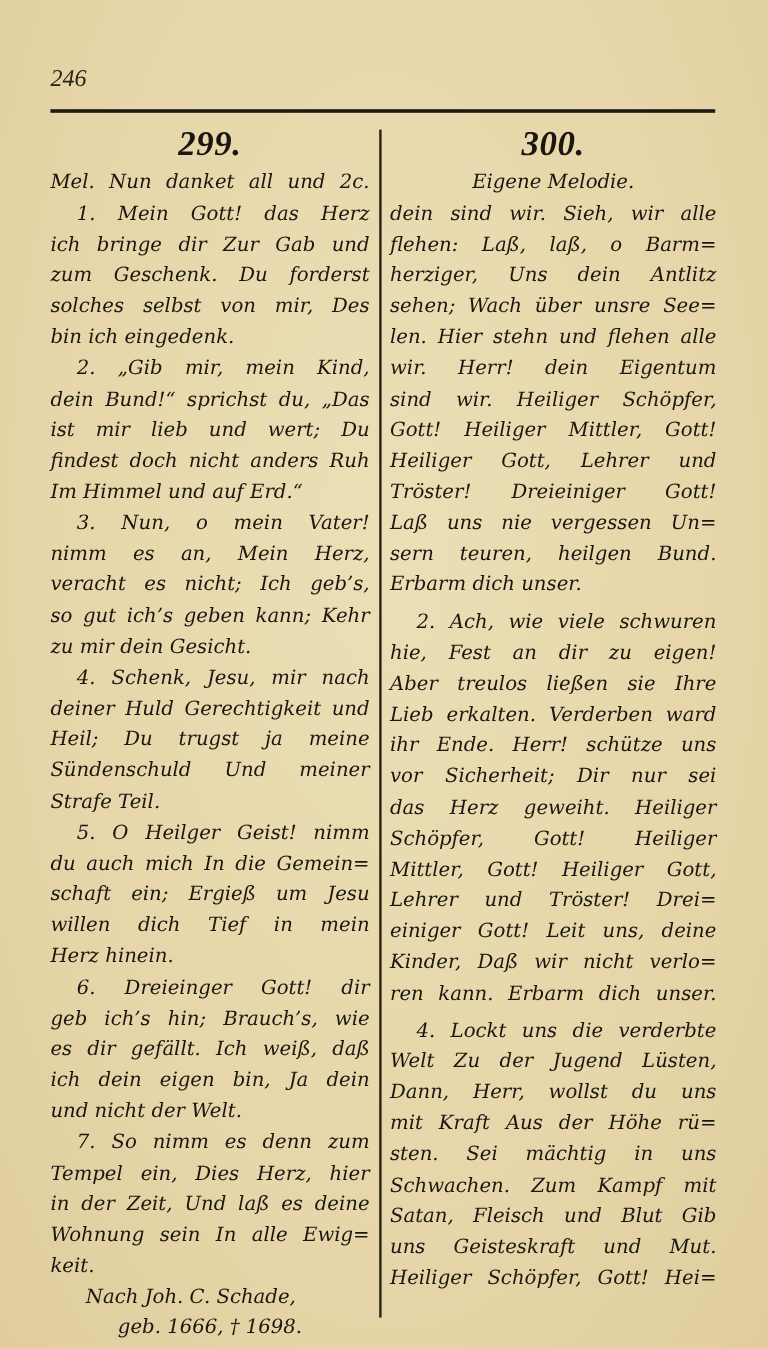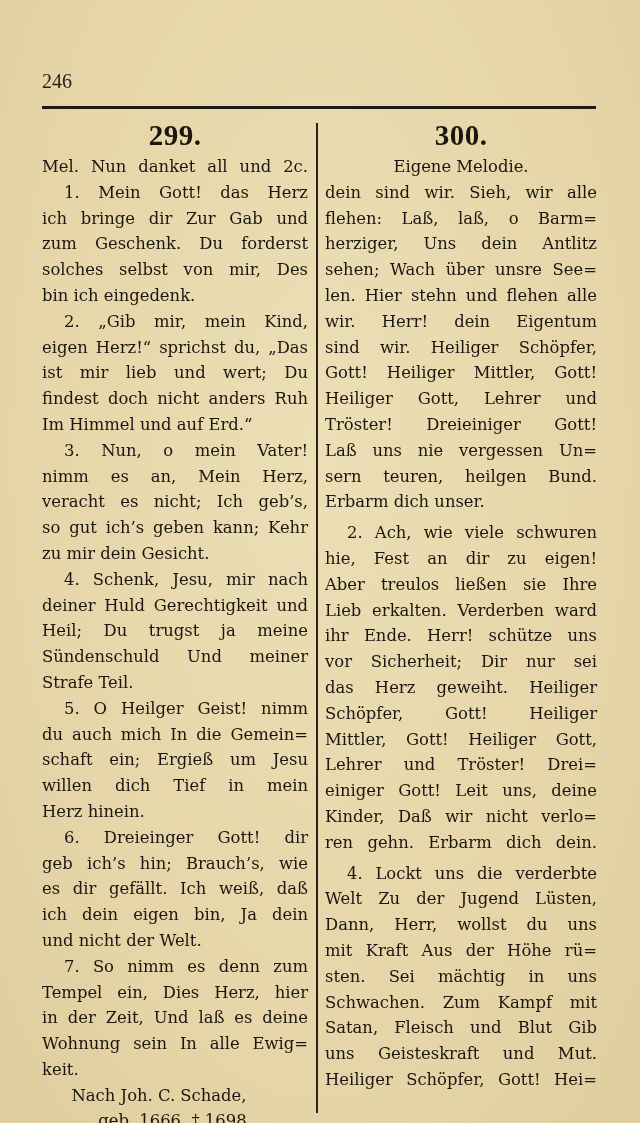--- a/index.html
+++ b/index.html
@@ -4,21 +4,21 @@
 <style>
   html, body { margin: 0; padding: 0; }
   body {
     width: 640px; height: 1123px; overflow: hidden;
     background: #e8d9ae;
     background-image: radial-gradient(ellipse at 50% 40%, #ecdfb6 0%, #e6d6a9 60%, #dfcd9d 100%);
     color: #1c1610;
     font-family: "DejaVu Serif", "Liberation Serif", serif;
     position: relative;
   }
-  .page { position: absolute; left: 0; top: 16px; width: 640px; height: 821px; }
+  .page { position: absolute; left: 0; top: 1px; width: 640px; height: 821px; font-style: italic; }
   .running-head {
     position: absolute; left: 42px; top: 52px; width: 554px; height: 30px;
   }
   .page-number {
     position: absolute; left: 0; top: 2px;
     font-family: "Liberation Serif", serif; font-size: 20px; color: #2a2218;
   }
   .running-title {
     position: absolute; left: 0; right: 0; top: 0; text-align: center;
     font-family: "DejaVu Serif", serif; font-size: 18px; font-weight: bold;
@@ -74,21 +74,21 @@
 
     <div>
       <span class="line indent">1. Mein Gott! das Herz</span>
       <span class="line">ich bringe dir Zur Gab und</span>
       <span class="line">zum Geschenk. Du forderst</span>
       <span class="line">solches selbst von mir, Des</span>
       <span class="line last">bin ich eingedenk.</span>
     </div>
     <div>
       <span class="line indent">2. „Gib mir, mein Kind,</span>
-      <span class="line">eigen Herz!“ sprichst du, „Das</span>
+      <span class="line">dein Bund!“ sprichst du, „Das</span>
       <span class="line">ist mir lieb und wert; Du</span>
       <span class="line">findest doch nicht anders Ruh</span>
       <span class="line last">Im Himmel und auf Erd.“</span>
     </div>
     <div>
       <span class="line indent">3. Nun, o mein Vater!</span>
       <span class="line">nimm es an, Mein Herz,</span>
       <span class="line">veracht es nicht; Ich geb’s,</span>
       <span class="line">so gut ich’s geben kann; Kehr</span>
       <span class="line last">zu mir dein Gesicht.</span>
@@ -153,21 +153,21 @@
       <span class="line">Aber treulos ließen sie Ihre</span>
       <span class="line">Lieb erkalten. Verderben ward</span>
       <span class="line">ihr Ende. Herr! schütze uns</span>
       <span class="line">vor Sicherheit; Dir nur sei</span>
       <span class="line">das Herz geweiht. Heiliger</span>
       <span class="line">Schöpfer, Gott! Heiliger</span>
       <span class="line">Mittler, Gott! Heiliger Gott,</span>
       <span class="line">Lehrer und Tröster! Drei=</span>
       <span class="line">einiger Gott! Leit uns, deine</span>
       <span class="line">Kinder, Daß wir nicht verlo=</span>
-      <span class="line">ren gehn. Erbarm dich dein.</span>
+      <span class="line">ren kann. Erbarm dich unser.</span>
     </div>
     <div class="stanza-gap"></div>
     <div>
       <span class="line indent">4. Lockt uns die verderbte</span>
       <span class="line">Welt Zu der Jugend Lüsten,</span>
       <span class="line">Dann, Herr, wollst du uns</span>
       <span class="line">mit Kraft Aus der Höhe rü=</span>
       <span class="line">sten. Sei mächtig in uns</span>
       <span class="line">Schwachen. Zum Kampf mit</span>
       <span class="line">Satan, Fleisch und Blut Gib</span>

